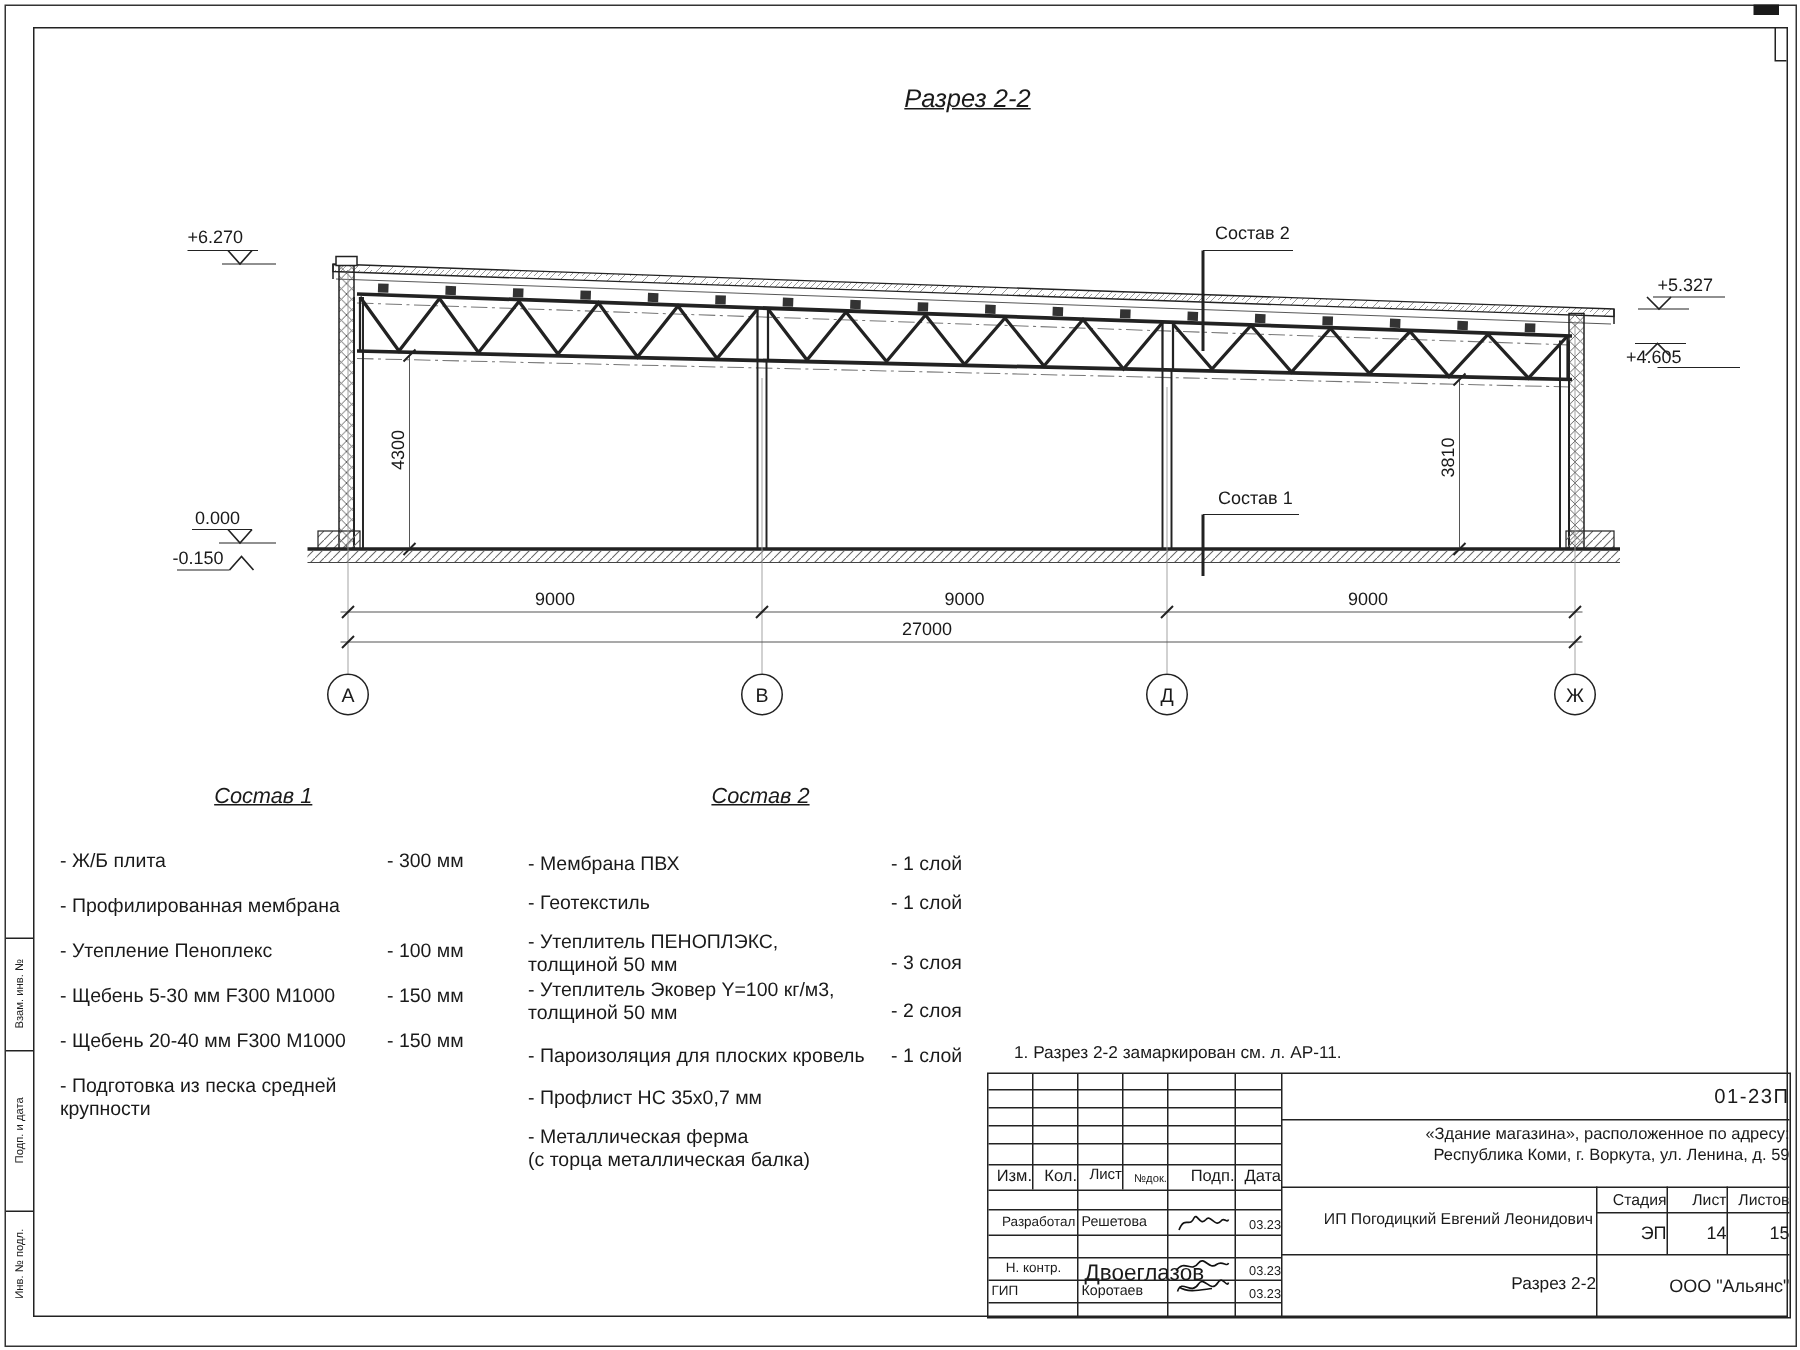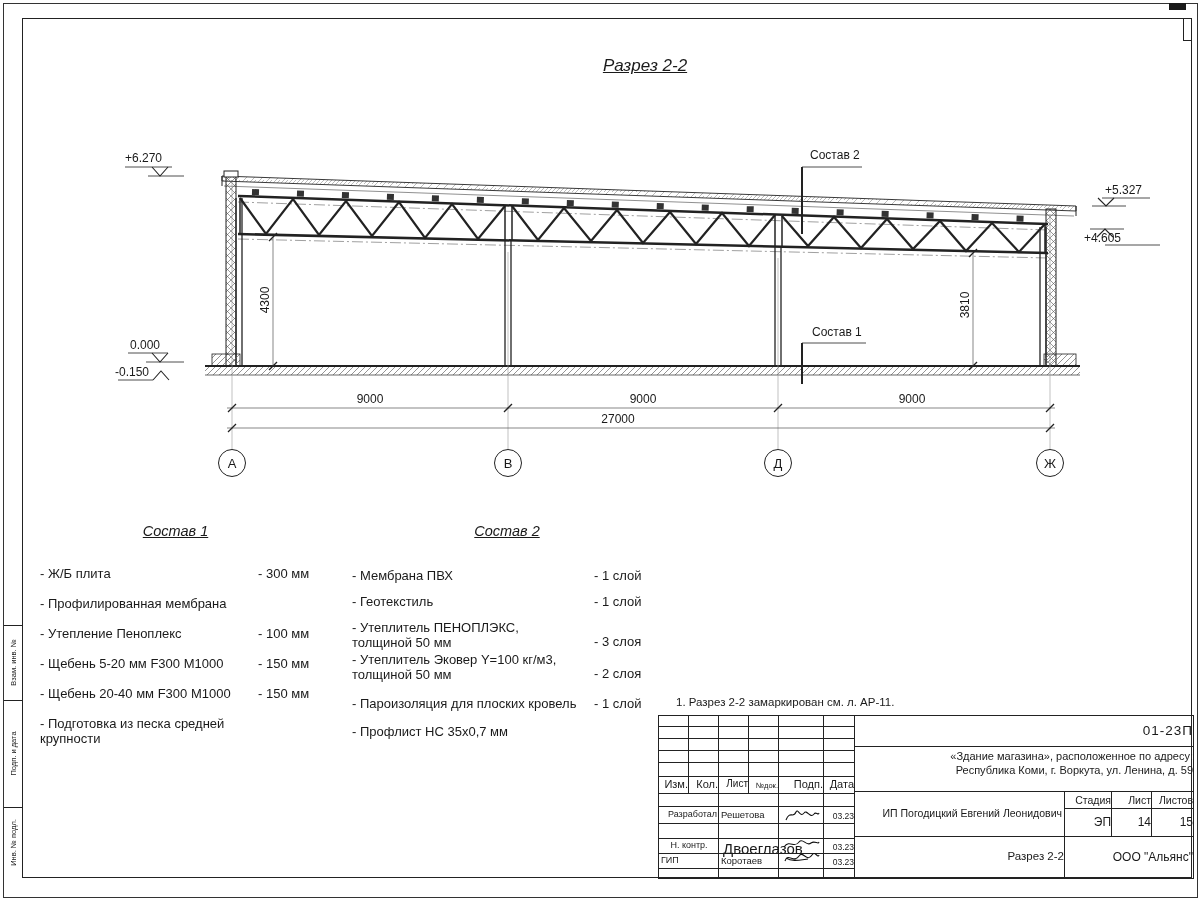--- a/index.html
+++ b/index.html
@@ -184,41 +184,43 @@
   <div class="axis-letter" style="left:494px;top:456px">В</div>
   <div class="axis-letter" style="left:764px;top:456px">Д</div>
   <div class="axis-letter" style="left:1036px;top:456px">Ж</div>
 
   <div class="list-title" style="left:118px;top:523px;width:115px">Состав 1</div>
   <div class="li-name" style="left:40px;top:566px;width:215px">- Ж/Б плита</div>
   <div class="li-val" style="left:258px;top:566px">- 300 мм</div>
   <div class="li-name" style="left:40px;top:596px;width:230px">- Профилированная мембрана</div>
   <div class="li-name" style="left:40px;top:626px;width:215px">- Утепление Пеноплекс</div>
   <div class="li-val" style="left:258px;top:626px">- 100 мм</div>
-  <div class="li-name" style="left:40px;top:656px;width:215px">-  Щебень 5-20 мм F300 М1000</div>
+  <div class="li-name" style="left:40px;top:656px;width:215px">-  Щебень 5-30 мм F300 М1000</div>
   <div class="li-val" style="left:258px;top:656px">- 150 мм</div>
   <div class="li-name" style="left:40px;top:686px;width:215px">-  Щебень 20-40 мм F300 М1000</div>
   <div class="li-val" style="left:258px;top:686px">- 150 мм</div>
   <div class="li-name" style="left:40px;top:716px;width:230px">- Подготовка из песка средней
    крупности</div>
 
   <div class="list-title" style="left:447px;top:523px;width:120px">Состав 2</div>
   <div class="li-name" style="left:352px;top:568px;width:250px">- Мембрана ПВХ</div>
   <div class="li-val" style="left:594px;top:568px">- 1 слой</div>
   <div class="li-name" style="left:352px;top:594px;width:250px">- Геотекстиль</div>
   <div class="li-val" style="left:594px;top:594px">- 1 слой</div>
   <div class="li-name" style="left:352px;top:620px;width:250px">- Утеплитель ПЕНОПЛЭКС,
    толщиной 50 мм</div>
   <div class="li-val" style="left:594px;top:634px">- 3 слоя</div>
   <div class="li-name" style="left:352px;top:652px;width:260px">- Утеплитель Эковер Y=100 кг/м3,
    толщиной 50 мм</div>
   <div class="li-val" style="left:594px;top:666px">- 2 слоя</div>
   <div class="li-name" style="left:352px;top:696px;width:250px">- Пароизоляция для плоских кровель</div>
   <div class="li-val" style="left:594px;top:696px">- 1 слой</div>
   <div class="li-name" style="left:352px;top:724px;width:250px">- Профлист НС 35х0,7 мм</div>
+  <div class="li-name" style="left:352px;top:750px;width:260px">- Металлическая ферма
+   (с торца металлическая балка)</div>
 
   <div class="lbl" style="left:676px;top:696px;font-size:11.5px">1. Разрез 2-2 замаркирован см. л. АР-11.</div>
 
   <div class="stamp">
 
     <div class="vl" style="left:29px;top:0;height:77px"></div>
     <div class="vl" style="left:59px;top:0;height:162px"></div>
     <div class="vl" style="left:89px;top:0;height:77px"></div>
     <div class="vl" style="left:119px;top:0;height:162px"></div>
     <div class="vl" style="left:164px;top:0;height:162px"></div>

